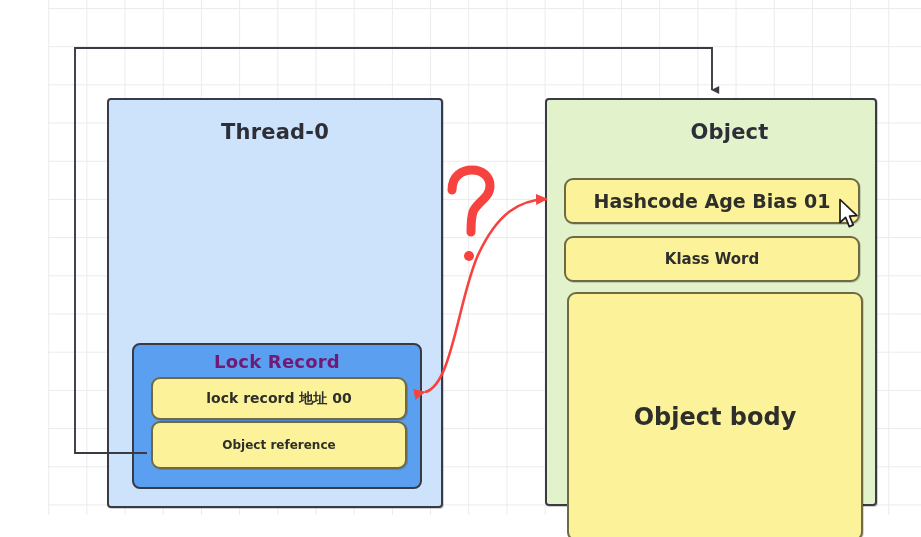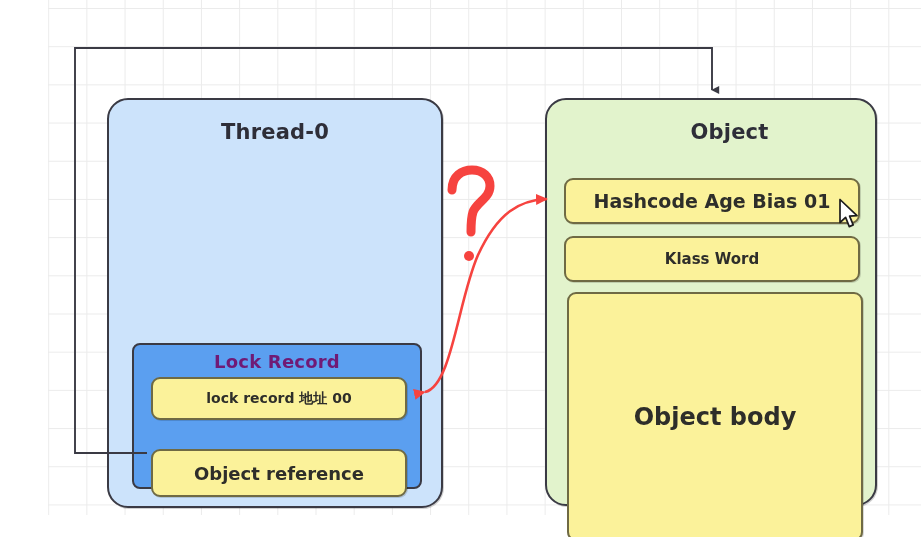--- a/index.html
+++ b/index.html
@@ -35,21 +35,21 @@
     position: absolute;
     left: 0; top: 515px; width: 921px; height: 22px;
     background: #ffffff;
   }
 
   
   .panel {
     position: absolute;
     box-sizing: border-box;
     border: 2.5px solid #3a3a44;
-    border-radius: 21px;
+    border-radius: 4px;
     box-shadow: 1px 1px 0 rgba(0,0,0,0.18);
   }
   .panel-title {
     position: absolute;
     left: 0; right: 0;
     text-align: center;
     font-weight: bold;
     color: #2e2e38;
     letter-spacing: 0.2px;
   }
@@ -94,23 +94,23 @@
     color: #2e2e2a;
     font-weight: bold;
     box-shadow: 1px 1px 0 rgba(0,0,0,0.15);
   }
   #lock-cell-address {
     left: 17px; top: 32px;
     width: 256px; height: 43px;
     font-size: 14px;
   }
   #lock-cell-objref {
-    left: 17px; top: 104px;
+    left: 17px; top: 76px;
     width: 256px; height: 48px;
-    font-size: 18px;
+    font-size: 12px;
   }
 
   
   #object-panel {
     left: 545px; top: 98px;
     width: 332px; height: 408px;
     background: #e2f3cc;
   }
   #object-title {
     top: 20px;

